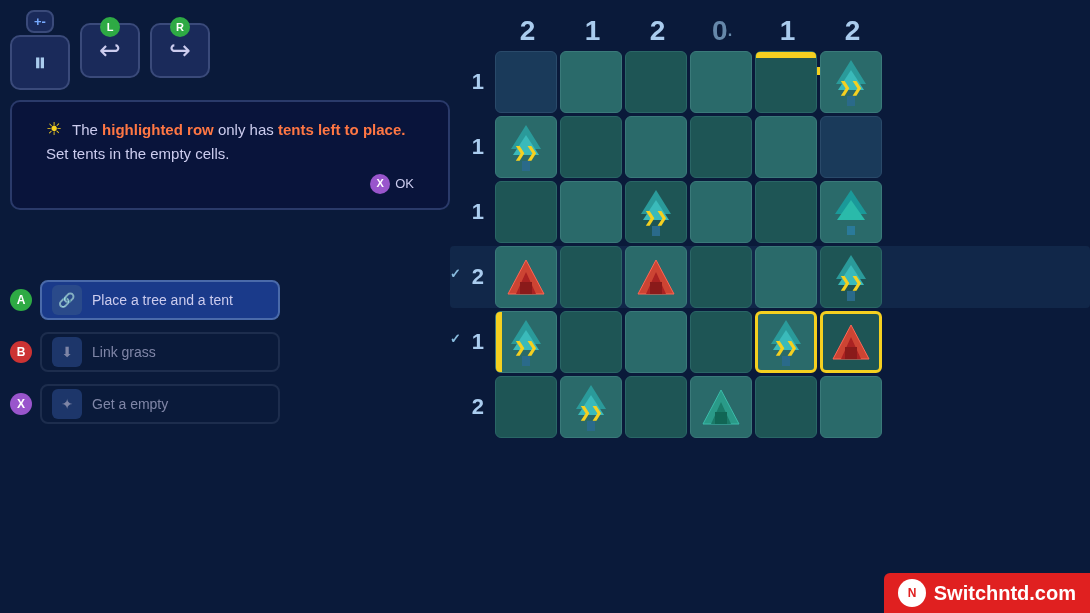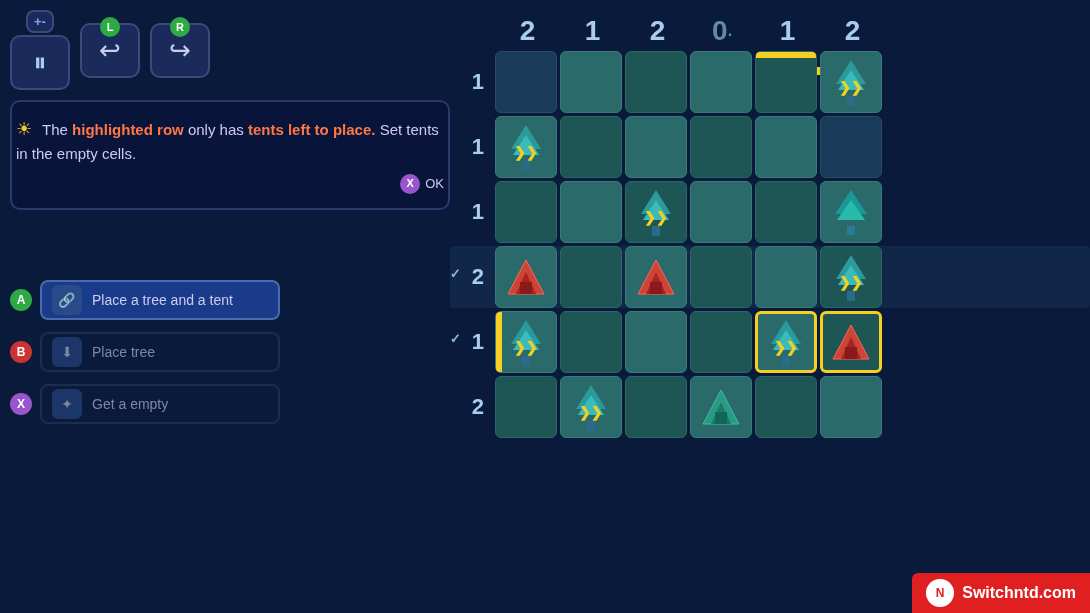--- a/index.html
+++ b/index.html
@@ -67,21 +67,21 @@
 
     
     .instruction-box {
       position: absolute;
       top: 100px;
       left: 10px;
       width: 440px;
       background: rgba(10, 20, 60, 0.92);
       border: 2px solid #2a3a6a;
       border-radius: 10px;
-      padding: 14px 4px;
+      padding: 14px 34px;
       color: #cce;
       font-size: 15px;
       line-height: 1.5;
     }
 
     .instruction-box .icon-sun {
       display: inline-block;
       color: #f5d020;
       font-size: 18px;
       margin-right: 6px;
@@ -287,21 +287,21 @@
       align-items: center;
       justify-content: center;
       font-size: 11px;
       font-weight: bold;
       color: #e02020;
       flex-shrink: 0;
     }
 
     .nintendo-text {
       color: white;
-      font-size: 16px;
+      font-size: 20px;
       font-weight: bold;
     }
 
     
     .tree-svg { width: 42px; height: 52px; }
   </style>
 </head>
 <body>
 
 <div class="header">
@@ -337,21 +337,21 @@
     <span class="circle-badge badge-green">A</span>
     <div class="action-btn active">
       <div class="action-icon">🔗</div>
       <span>Place a tree and a tent</span>
     </div>
   </div>
   <div class="action-item">
     <span class="circle-badge badge-red">B</span>
     <div class="action-btn inactive">
       <div class="action-icon">⬇</div>
-      <span>Place tree</span>
+      <span>Link grass</span>
     </div>
   </div>
   <div class="action-item">
     <span class="circle-badge badge-purple">X</span>
     <div class="action-btn inactive">
       <div class="action-icon">✦</div>
       <span>Get a empty</span>
     </div>
   </div>
 </div>

